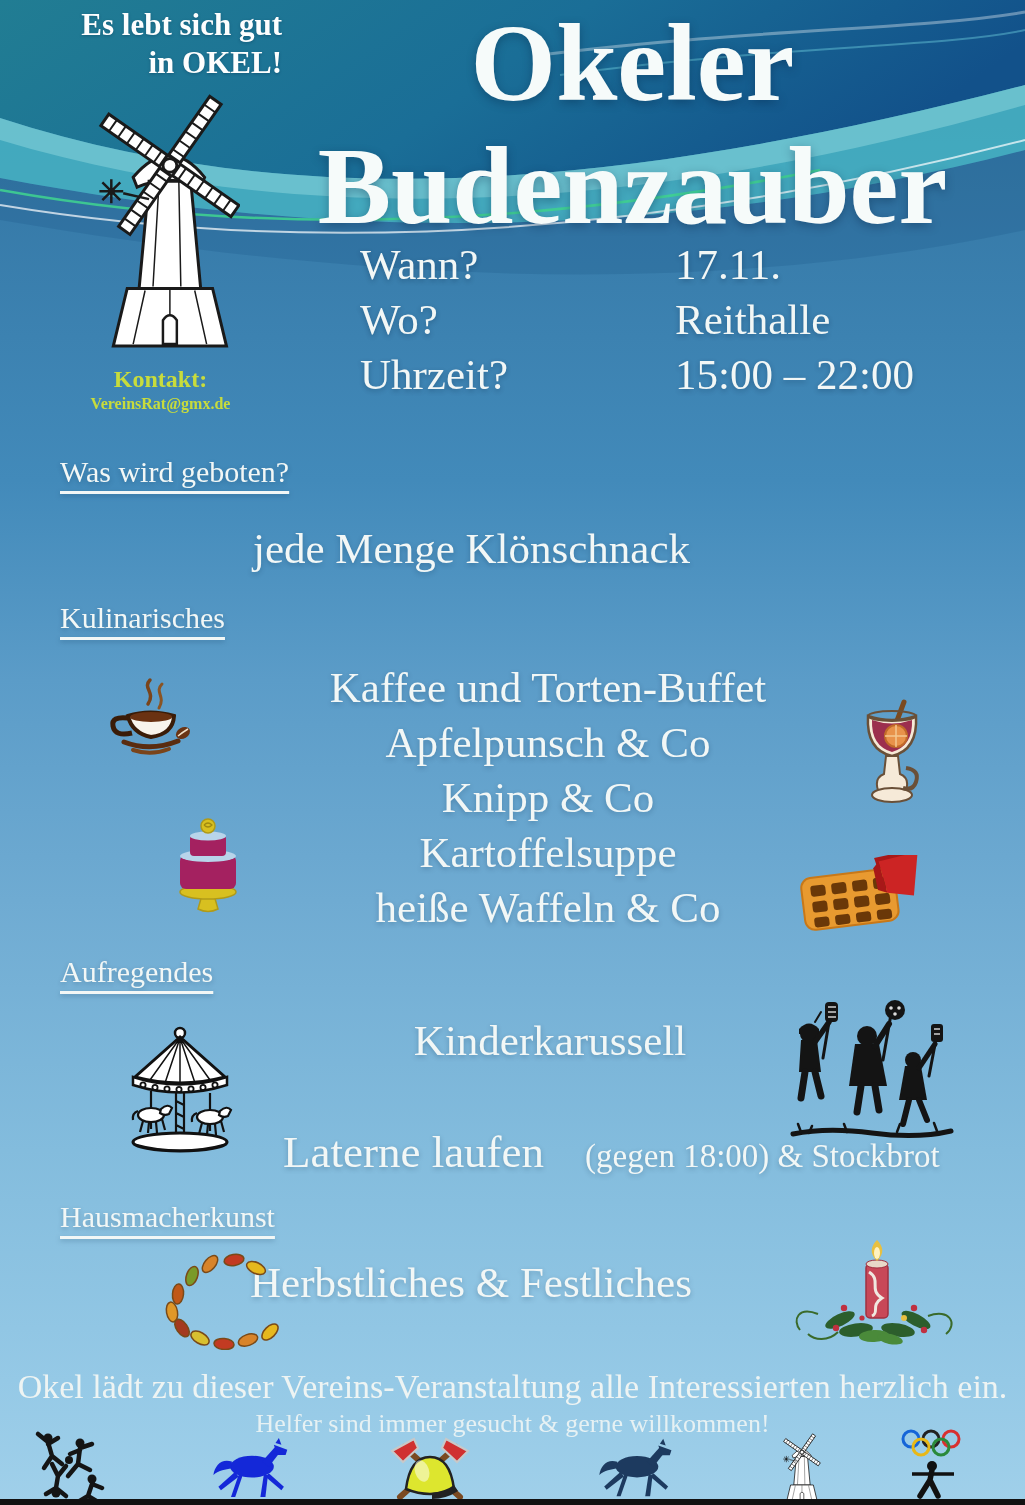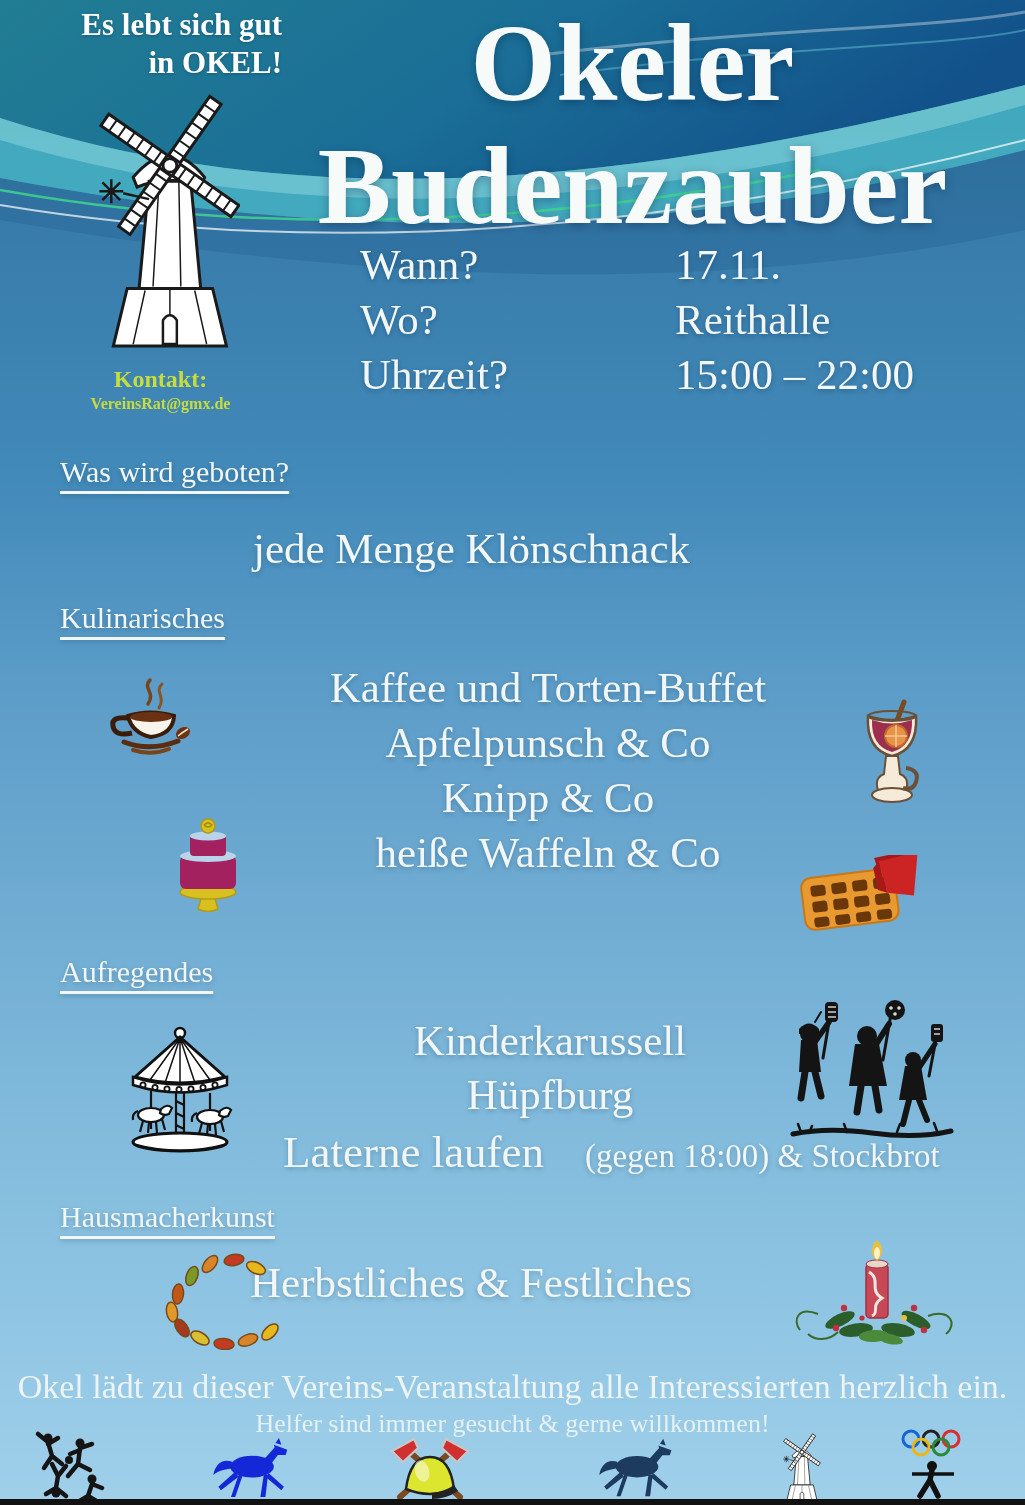--- a/index.html
+++ b/index.html
@@ -131,20 +131,21 @@
   </div>
 
   <div class="abs h-u" style="left:60px;top:455px;">Was wird geboten?</div>
   <div class="abs line43" style="left:253px;top:516px;margin-top:8px;">jede Menge Klönschnack</div>
 
   <div class="abs h-u" style="left:60px;top:601px;">Kulinarisches</div>
   <div class="abs food-list">
     <div>Kaffee und Torten-Buffet</div>
     <div>Apfelpunsch &amp; Co</div>
     <div>Knipp &amp; Co</div>
+    <div>Kartoffelsuppe</div>
     <div>heiße Waffeln &amp; Co</div>
   </div>
 
   <svg class="abs" style="left:98px;top:676px;" width="100" height="100" viewBox="0 0 100 100">
     <path d="M52,4 C44,12 58,16 50,28" fill="none" stroke="#7a441a" stroke-width="3.5" stroke-linecap="round"></path>
     <path d="M64,8 C56,16 68,20 61,32" fill="none" stroke="#8a5424" stroke-width="3" stroke-linecap="round"></path>
     <path d="M30,40 Q52,33 76,40 Q75,58 53,61 Q34,57 30,40 Z" fill="#f8f4ec" stroke="#3a1c08" stroke-width="4"></path>
     <ellipse cx="53" cy="41" rx="21" ry="5" fill="#6a3212"></ellipse>
     <path d="M30,42 Q13,40 15,50 Q17,61 34,57" fill="none" stroke="#3a1c08" stroke-width="5"></path>
     <path d="M26,66 Q52,76 80,65" fill="none" stroke="#5a2c10" stroke-width="5" stroke-linecap="round"></path>
@@ -195,21 +196,20 @@
           <rect x="82" y="58" width="15" height="10" rx="3"></rect>
       </g>
       <polygon points="90,10 130,5 121,48 95,42" fill="#cc2424"></polygon>
       <polygon points="90,10 95,42 86,38 84,16" fill="#a81818"></polygon>
     </g>
   </svg>
 
   <div class="abs h-u" style="left:60px;top:955px;">Aufregendes</div>
   <div class="abs fun-list">
     <div>Kinderkarussell</div>
-    <div>Hüpfburg</div>
   </div>
   <div class="abs laterne">
     <span class="big">Laterne laufen</span>
     <span class="small">(gegen 18:00) &amp; Stockbrot</span>
   </div>
 
   <svg class="abs" style="left:113px;top:1025px;" width="135" height="133" viewBox="0 0 135 133">
     <circle cx="67" cy="8" r="5" fill="#fff" stroke="#111" stroke-width="2.5"></circle>
     <path d="M67,12 L22,52 Q67,64 112,52 Z" fill="#fff" stroke="#111" stroke-width="3"></path>
     <path d="M67,13 L37,55 M67,13 L52,58 M67,13 L67,60 M67,13 L82,58 M67,13 L97,55" stroke="#111" stroke-width="1.5" fill="none"></path>

